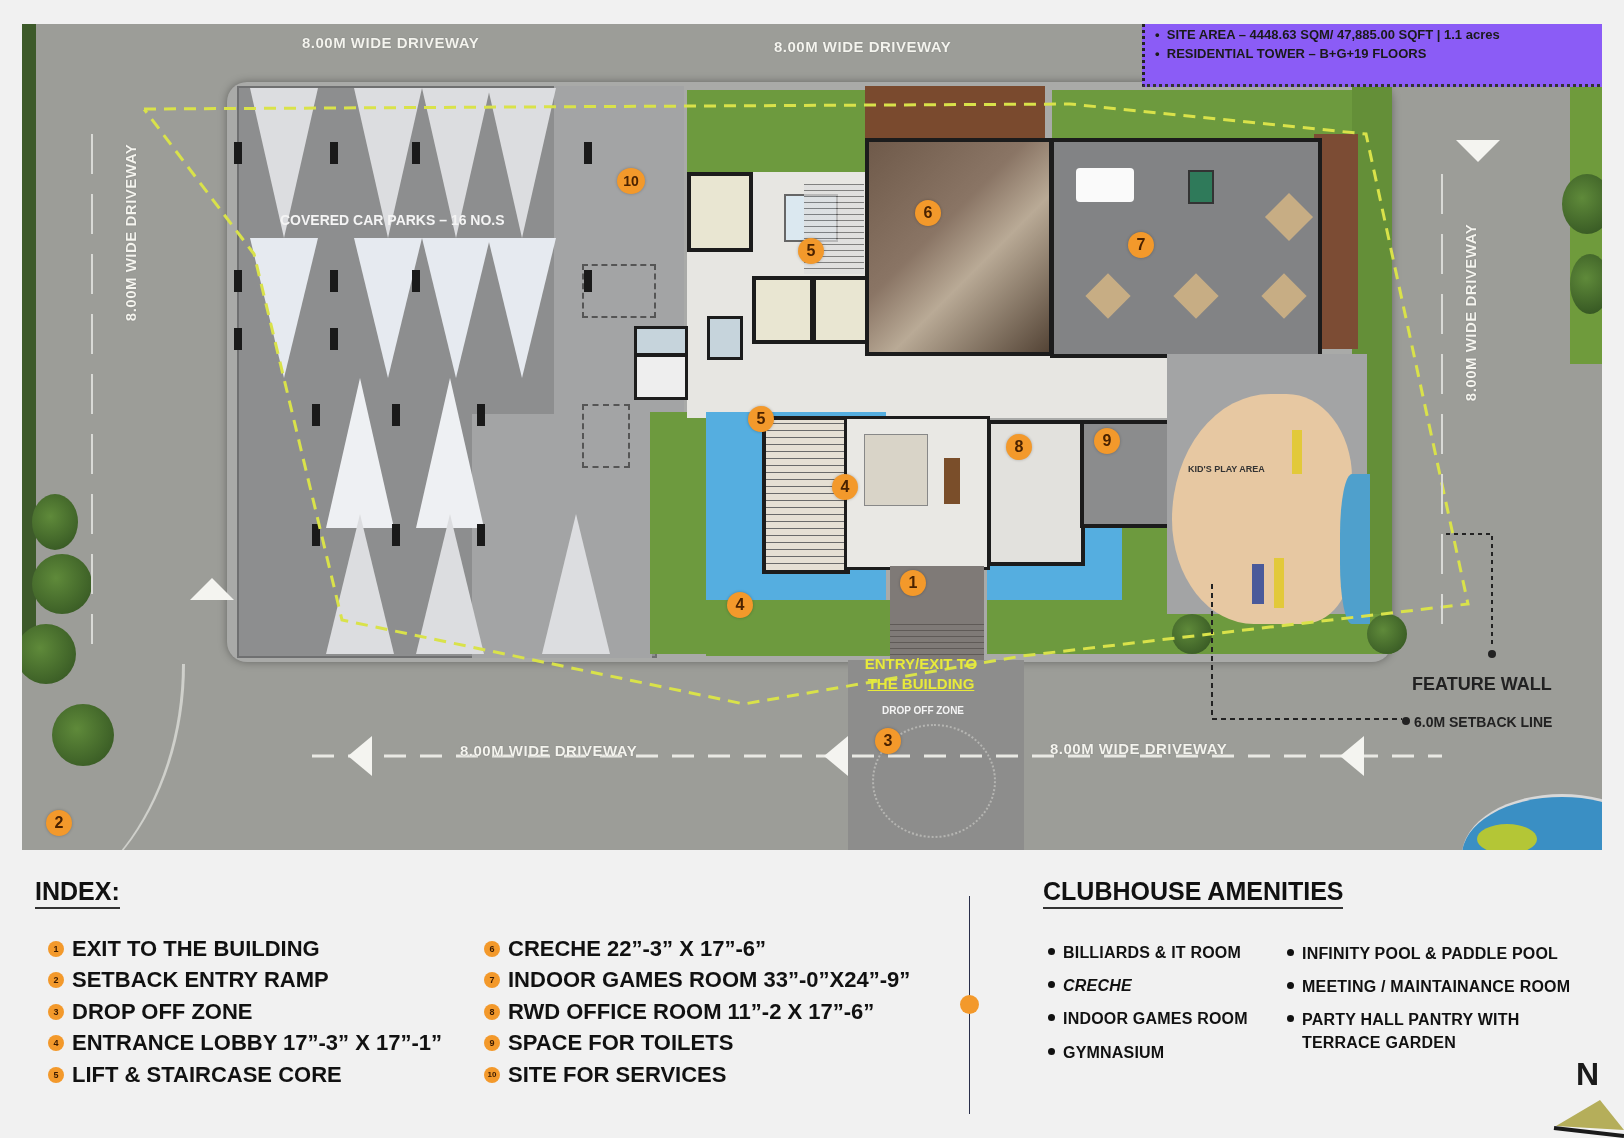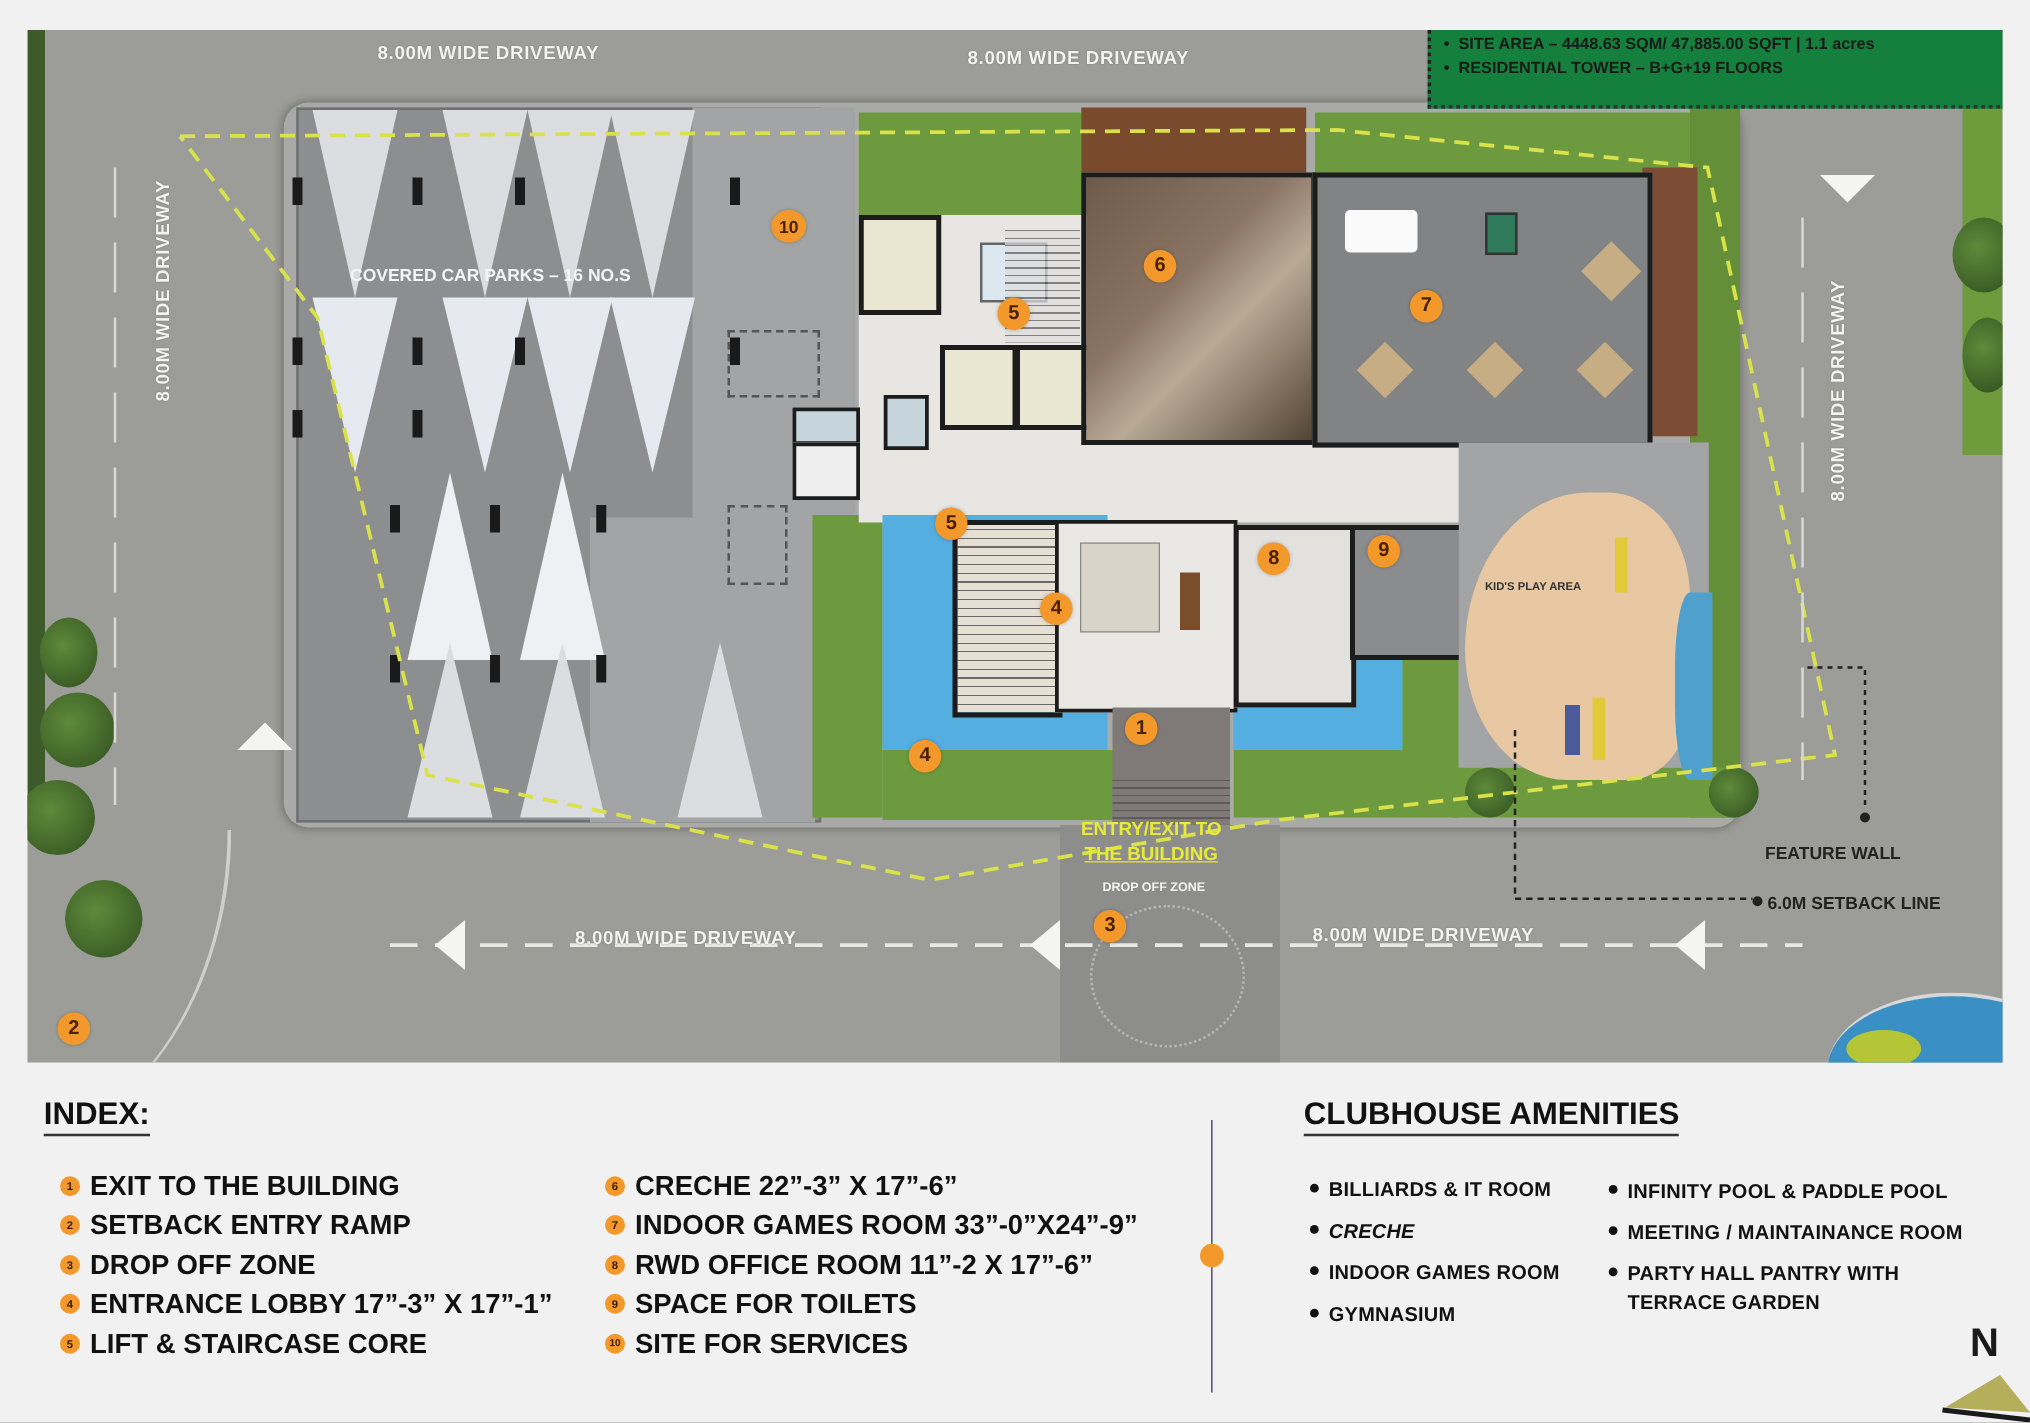--- a/index.html
+++ b/index.html
@@ -16,21 +16,21 @@
   .slot.downb{border-top:140px solid #e6eaf0;}
   .col{position:absolute;width:8px;height:22px;background:#1a1a1a;}
   .grass{position:absolute;background:#6d9a3e;}
   .water{position:absolute;background:#55aee0;}
   .marble{position:absolute;background:#e7e6e2;}
   .legend-title{position:absolute;font-size:25px;font-weight:bold;color:#111;border-bottom:2px solid #333;padding-bottom:1px;font-family:"Liberation Sans",sans-serif;}
   .idx-item{position:absolute;font-size:22px;font-weight:bold;color:#111;white-space:nowrap;display:flex;align-items:center;font-family:"Liberation Sans",sans-serif;}
   .idx-num{display:inline-block;width:16px;height:16px;border-radius:50%;background:#f3992b;color:#3a1a00;font-size:9px;line-height:16px;text-align:center;margin-right:8px;font-weight:bold;}
   .am-item{position:absolute;font-size:16px;font-weight:bold;color:#111;white-space:nowrap;font-family:"Liberation Sans",sans-serif;letter-spacing:0.2px;}
   .am-item .dot{display:inline-block;width:7px;height:7px;border-radius:50%;background:#111;margin-right:8px;vertical-align:middle;position:relative;top:-2px;}
-  .site-info{position:absolute;left:1120px;top:0px;width:460px;height:60px;background:#15803d;border-left:3px dotted #222;border-bottom:3px dotted #333;}
+  .site-info{position:absolute;left:1120px;top:0px;width:460px;height:60px;background:#8b5cf6;border-left:3px dotted #222;border-bottom:3px dotted #333;}
   .site-info div{font-size:13px;font-weight:bold;color:#1a1a1a;white-space:nowrap;line-height:19px;font-family:"Liberation Sans",sans-serif;}
   .arrow-w{position:absolute;width:0;height:0;border-top:20px solid transparent;border-bottom:20px solid transparent;border-right:24px solid #f4f4f0;}
   .arrow-d{position:absolute;width:0;height:0;border-left:22px solid transparent;border-right:22px solid transparent;border-top:22px solid #f4f4f0;}
   .arrow-u{position:absolute;width:0;height:0;border-left:22px solid transparent;border-right:22px solid transparent;border-bottom:22px solid #f4f4f0;}
   .tree{position:absolute;border-radius:50%;background:radial-gradient(circle at 40% 40%,#5f8a3a,#2f4f1f);}
 </style>
 </head>
 <body>
 
 <div class="map">
@@ -186,21 +186,21 @@
     <div style="padding-left:10px;">• &nbsp;<span>RESIDENTIAL TOWER – B+G+19 FLOORS</span></div>
   </div>
 
   <div class="abs" style="left:258px;top:188px;font-size:14px;font-weight:bold;color:#f4f4f4;white-space:nowrap;">COVERED CAR PARKS – 16 NO.S</div>
   <div class="abs" style="left:824px;top:630px;width:150px;text-align:center;font-size:15px;font-weight:bold;color:#e8ea3a;line-height:20px;">
     <div>ENTRY/EXIT TO</div>
     <div style="text-decoration:underline;">THE BUILDING</div>
   </div>
   <div class="abs" style="left:860px;top:681px;font-size:10px;font-weight:bold;color:#f4f4f4;white-space:nowrap;">DROP OFF ZONE</div>
   <div class="abs" style="left:1166px;top:440px;font-size:9px;font-weight:bold;color:#333;white-space:nowrap;">KID'S PLAY AREA</div>
-  <div class="abs" style="left:1390px;top:650px;font-size:14px;font-weight:bold;color:#222;white-space:nowrap;">FEATURE WALL</div>
+  <div class="abs" style="left:1390px;top:650px;font-size:18px;font-weight:bold;color:#222;white-space:nowrap;">FEATURE WALL</div>
   <div class="abs" style="left:1392px;top:690px;font-size:14px;font-weight:bold;color:#222;white-space:nowrap;">6.0M SETBACK LINE</div>
 
   <div class="pin" style="left:878px;top:546px;">1</div>
   <div class="pin" style="left:24px;top:786px;">2</div>
   <div class="pin" style="left:853px;top:704px;">3</div>
   <div class="pin" style="left:810px;top:450px;">4</div>
   <div class="pin" style="left:705px;top:568px;">4</div>
   <div class="pin" style="left:776px;top:214px;">5</div>
   <div class="pin" style="left:726px;top:382px;">5</div>
   <div class="pin" style="left:893px;top:176px;">6</div>

